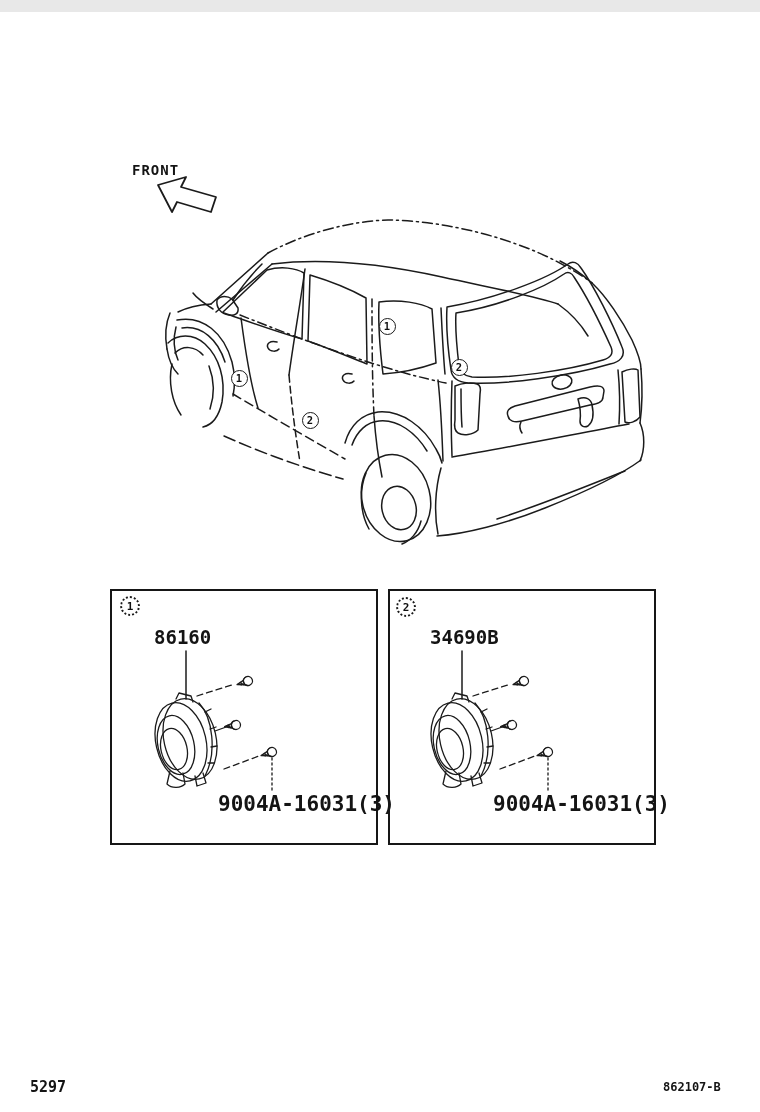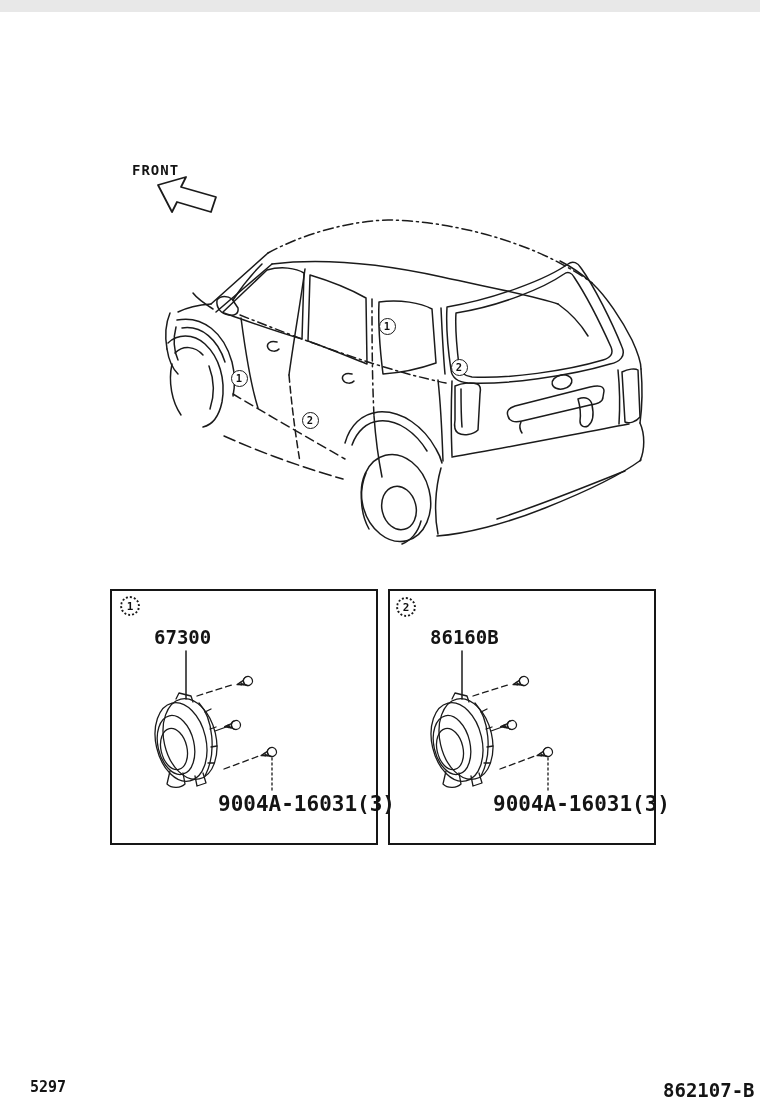--- a/index.html
+++ b/index.html
@@ -4,21 +4,21 @@
 <style>
   html,body{margin:0;padding:0;background:#e8e8e8;}
   .page{
     position:relative;width:760px;height:1112px;margin:12px auto;background:#ffffff;
     font-family:"DejaVu Sans Mono","Liberation Mono",monospace;color:#111;overflow:hidden;
   }
   svg.art{position:absolute;left:0;top:0;width:760px;height:1112px;}
   .txt{position:absolute;line-height:1;font-weight:bold;white-space:nowrap;color:#141414;}
   .front-label{left:132px;top:151px;font-size:14px;letter-spacing:1px;}
   .footer-left{left:30px;top:1068px;font-size:15px;}
-  .footer-right{left:663px;top:1069px;font-size:19px;}
+  .footer-right{left:663px;top:1069px;font-size:12px;}
   .badge{
     position:absolute;width:17px;height:17px;border:1.4px solid #1b1b1b;border-radius:50%;
     background:#fff;display:flex;align-items:center;justify-content:center;
     font-size:10.5px;font-weight:bold;box-sizing:border-box;
   }
   .pbox{
     position:absolute;width:268px;height:256px;border:2px solid #161616;
     box-sizing:border-box;background:transparent;
   }
   .pbox .idx{
@@ -161,26 +161,26 @@
 
   <div class="txt front-label">FRONT</div>
 
   <div class="badge" style="left:378.5px;top:305.5px;">1</div>
   <div class="badge" style="left:450.5px;top:346.5px;">2</div>
   <div class="badge" style="left:230.5px;top:357.5px;">1</div>
   <div class="badge" style="left:301.5px;top:399.5px;">2</div>
 
   <div class="pbox" style="left:110px;top:577px;">
     <div class="idx" style="left:8px;top:5px;">1</div>
-    <div class="part-label" style="left:42px;top:37px;">67300</div>
+    <div class="part-label" style="left:42px;top:37px;">86160</div>
     <div class="screw-label" style="left:106px;top:203px;">9004A-16031(3)</div>
   </div>
 
   <div class="pbox" style="left:388px;top:577px;">
     <div class="idx" style="left:6px;top:6px;">2</div>
-    <div class="part-label" style="left:40px;top:37px;">86160B</div>
+    <div class="part-label" style="left:40px;top:37px;">34690B</div>
     <div class="screw-label" style="left:103px;top:203px;">9004A-16031(3)</div>
   </div>
 
   <div class="txt footer-left">5297</div>
   <div class="txt footer-right">862107-B</div>
 
 </div>
 
 </body></html>

